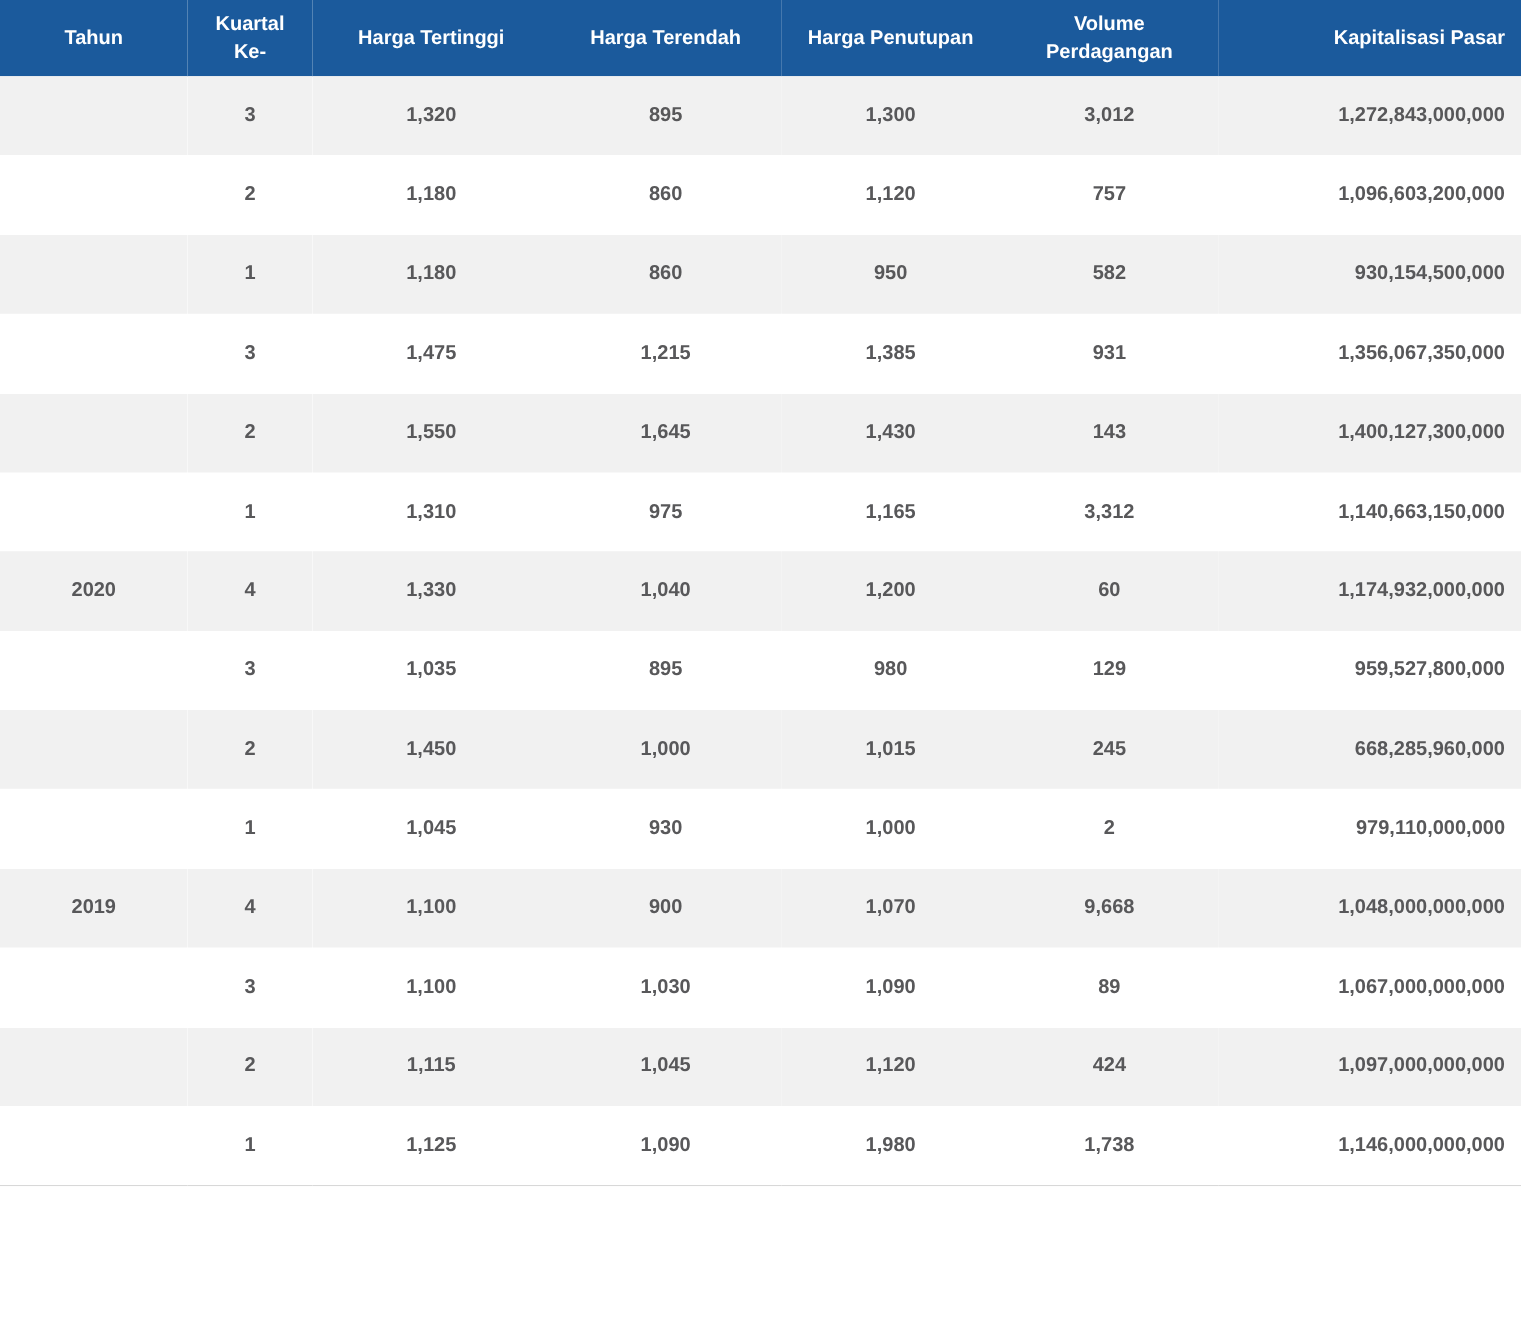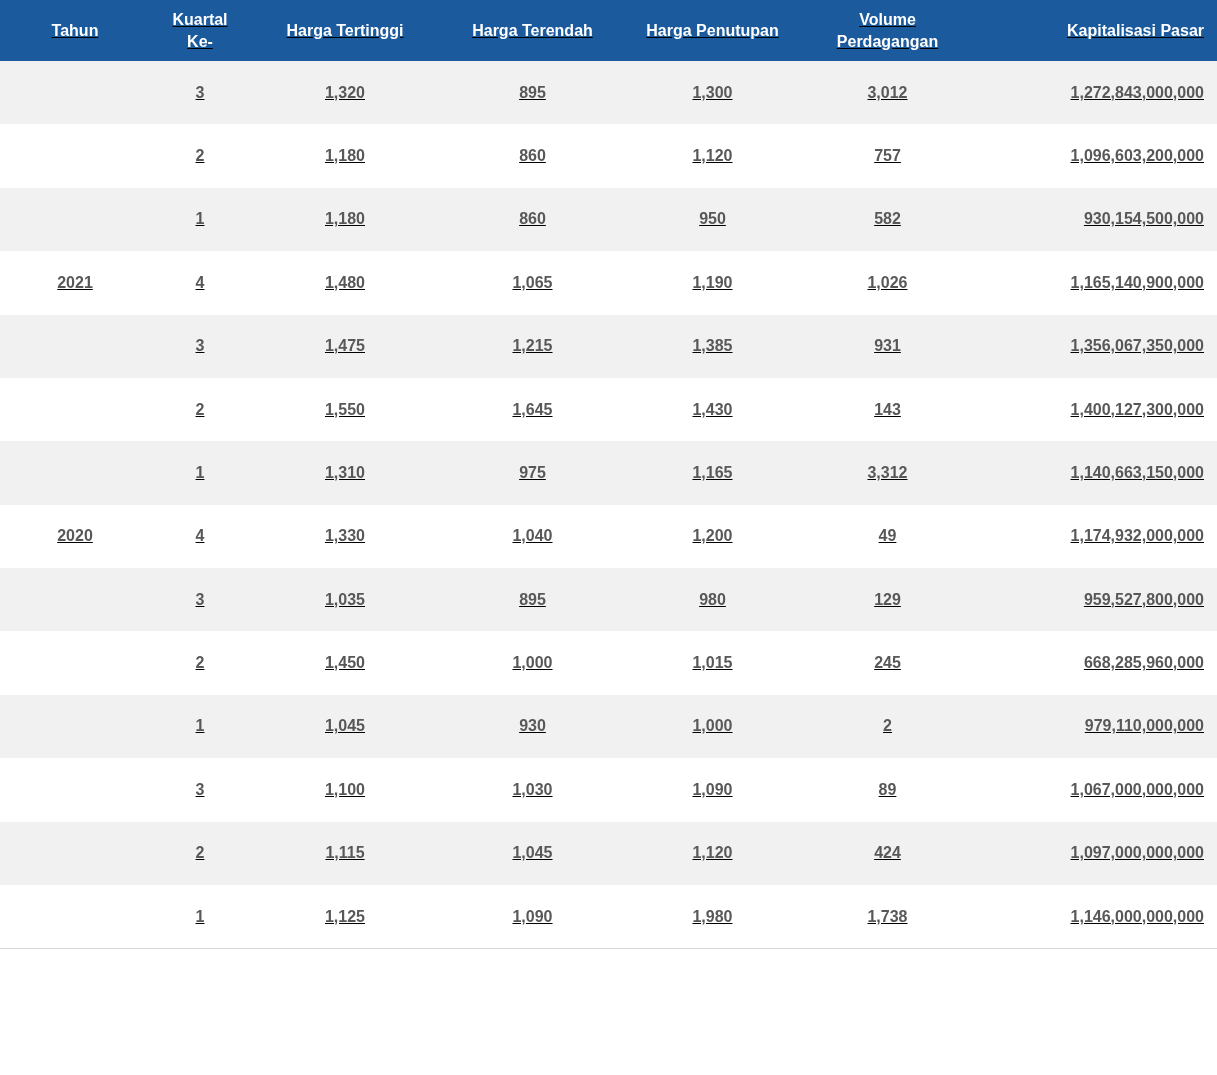--- a/index.html
+++ b/index.html
@@ -3,21 +3,20 @@
 <meta charset="utf-8">
 <style>
   html, body {
     margin: 0;
     padding: 0;
     background: #ffffff;
     font-family: "Liberation Sans", sans-serif;
   }
   .table-wrap {
     width: 1061px;
-    text-decoration: underline;
   }
   table.quarterly {
     width: 1217px;
     border-collapse: collapse;
     table-layout: fixed;
     border-bottom: 1px solid #d8d8d8;
   }
   table.quarterly col.c-tahun        { width: 150px; }
   table.quarterly col.c-kuartal      { width: 100px; }
   table.quarterly col.c-tertinggi    { width: 190px; }
@@ -107,29 +106,20 @@
         <tr>
           <td></td>
           <td>1</td>
           <td>1,180</td>
           <td>860</td>
           <td>950</td>
           <td>582</td>
           <td>930,154,500,000</td>
         </tr>
         <tr>
-          <td>2021</td>
-          <td>4</td>
-          <td>1,480</td>
-          <td>1,065</td>
-          <td>1,190</td>
-          <td>1,026</td>
-          <td>1,165,140,900,000</td>
-        </tr>
-        <tr>
           <td></td>
           <td>3</td>
           <td>1,475</td>
           <td>1,215</td>
           <td>1,385</td>
           <td>931</td>
           <td>1,356,067,350,000</td>
         </tr>
         <tr>
           <td></td>
@@ -148,21 +138,21 @@
           <td>1,165</td>
           <td>3,312</td>
           <td>1,140,663,150,000</td>
         </tr>
         <tr>
           <td>2020</td>
           <td>4</td>
           <td>1,330</td>
           <td>1,040</td>
           <td>1,200</td>
-          <td>49</td>
+          <td>60</td>
           <td>1,174,932,000,000</td>
         </tr>
         <tr>
           <td></td>
           <td>3</td>
           <td>1,035</td>
           <td>895</td>
           <td>980</td>
           <td>129</td>
           <td>959,527,800,000</td>
@@ -179,20 +169,29 @@
         <tr>
           <td></td>
           <td>1</td>
           <td>1,045</td>
           <td>930</td>
           <td>1,000</td>
           <td>2</td>
           <td>979,110,000,000</td>
         </tr>
         <tr>
+          <td>2019</td>
+          <td>4</td>
+          <td>1,100</td>
+          <td>900</td>
+          <td>1,070</td>
+          <td>9,668</td>
+          <td>1,048,000,000,000</td>
+        </tr>
+        <tr>
           <td></td>
           <td>3</td>
           <td>1,100</td>
           <td>1,030</td>
           <td>1,090</td>
           <td>89</td>
           <td>1,067,000,000,000</td>
         </tr>
         <tr>
           <td></td>

